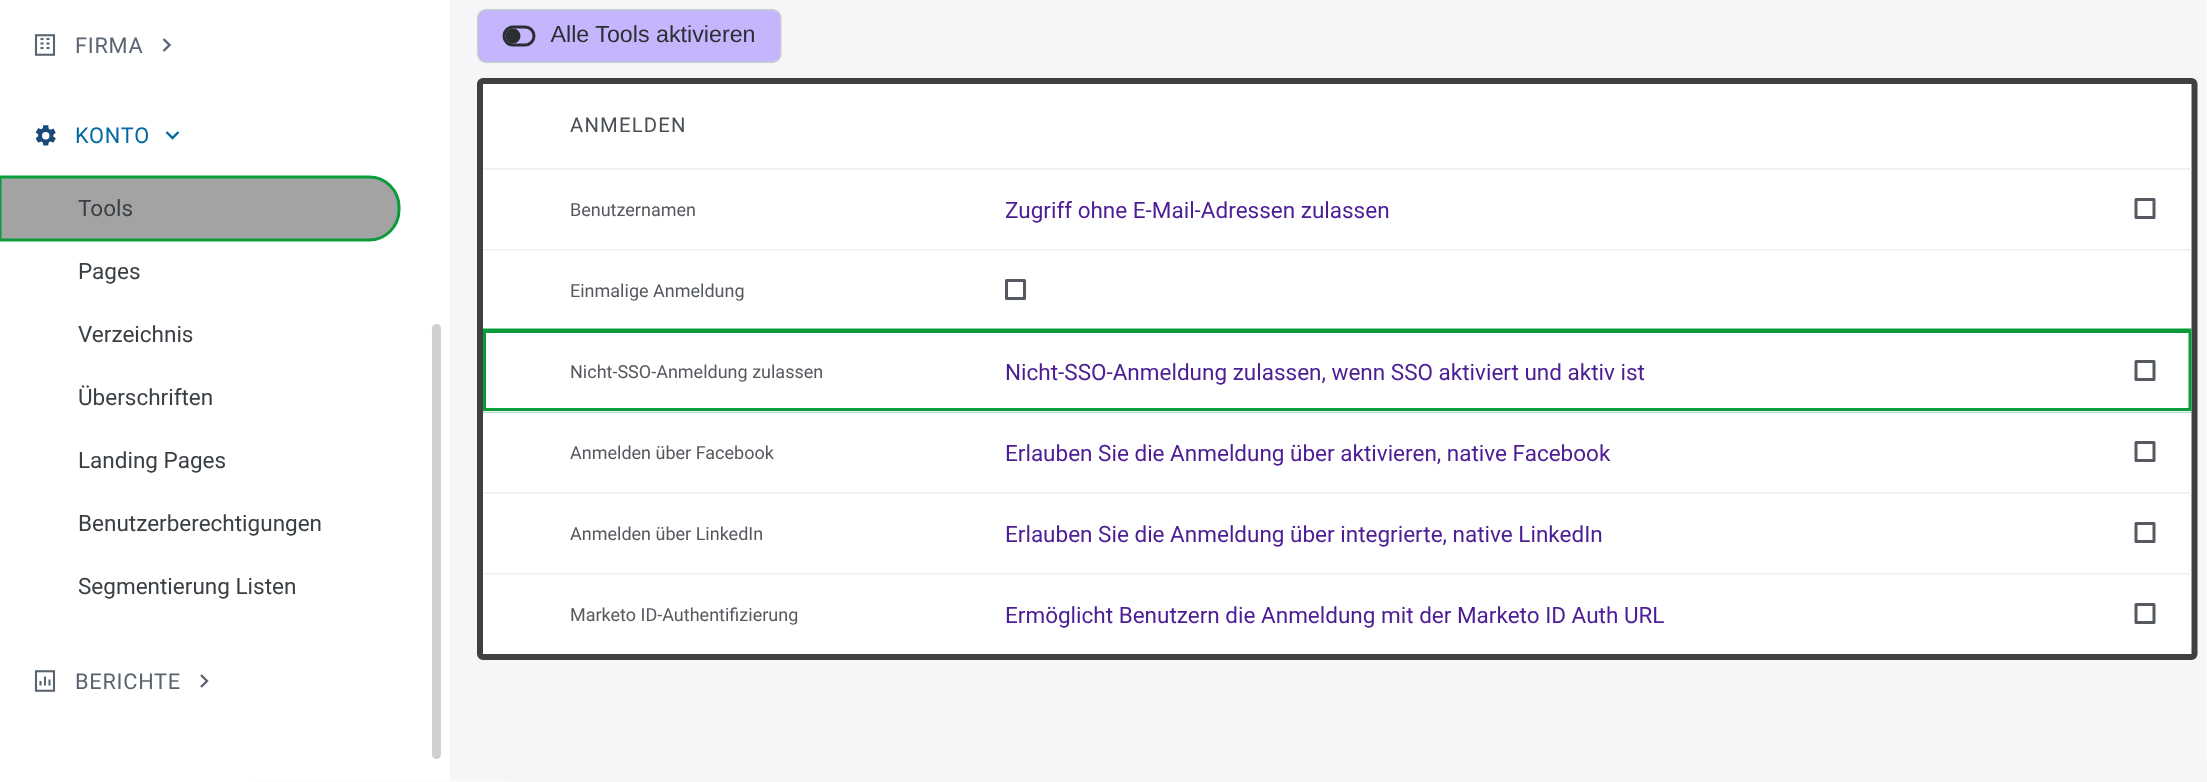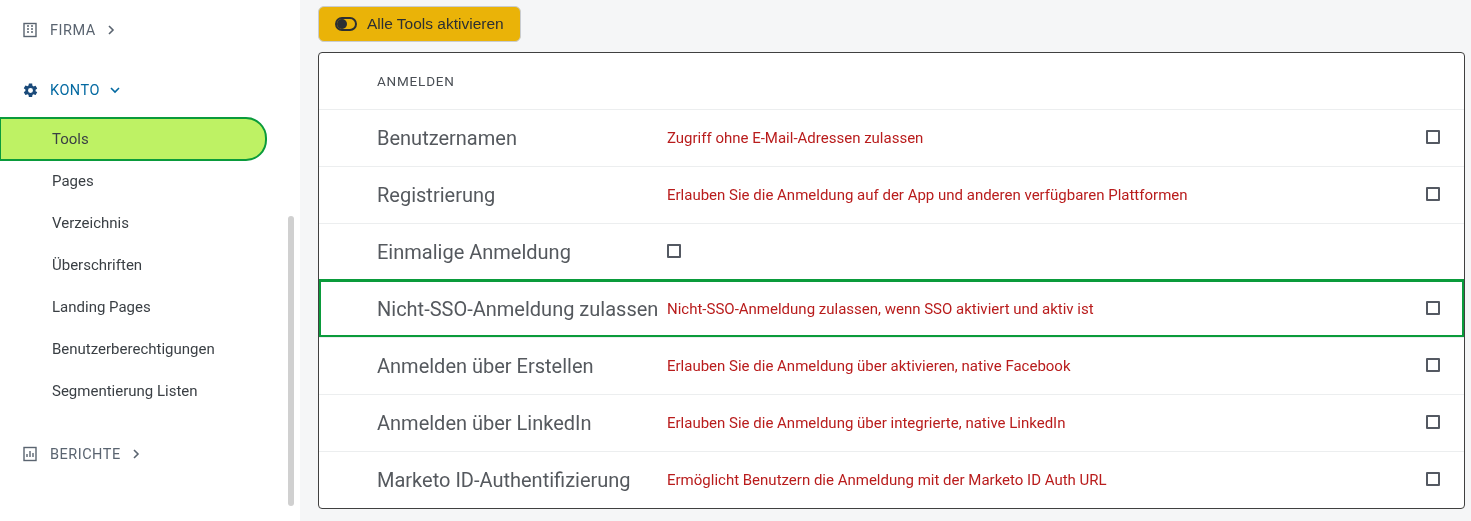--- a/index.html
+++ b/index.html
@@ -41,21 +41,21 @@
     padding: 4px 0 6px 0;
   }
   .submenu li {
     padding: 12px 20px 12px 52px;
     font-size: 15px;
     color: #3a3f44;
     cursor: pointer;
     position: relative;
   }
   .submenu li.active {
-    background: #bef264;
+    background: #a3a3a3;
     border-radius: 0 20px 20px 0;
     margin-right: 34px;
   }
   .highlight-green {
     outline: 2px solid #0a9b3b;
     outline-offset: -1px;
   }
   .submenu li.active.highlight-green {
     outline: 2px solid #0a9b3b;
   }
@@ -73,41 +73,41 @@
     padding: 0 0 0 18px;
     display: flex;
     flex-direction: column;
   }
   .toolbar {
     padding: 6px 0 10px 0;
   }
   .toggle-btn {
     display: inline-flex;
     align-items: center;
-    background: #eab308;
+    background: #c4b5fd;
     border: 1px solid #c9ccd0;
     border-radius: 6px;
     padding: 8px 16px;
     font-size: 15.5px;
     color: #2b2f33;
     cursor: pointer;
   }
   .toggle-btn .toggle-icon {
     width: 22px; height:14px; margin-right:10px; display:inline-block; position:relative;
   }
   .toggle-btn .toggle-icon::before{
     content:""; position:absolute; inset:0; border:2px solid #2b2f33; border-radius: 8px;
   }
   .toggle-btn .toggle-icon::after{
     content:""; position:absolute; left:2px; top:2px; width:10px; height:10px; background:#2b2f33; border-radius:50%;
   }
   .panel {
     background: #fff;
     border-radius: 4px;
-    border: 1px solid #404040;
+    border: 4px solid #404040;
     margin-right: 6px;
     overflow: hidden;
   }
   .panel-header {
     padding: 20px 58px;
     font-size: 13.5px;
     letter-spacing: 0.8px;
     color: #4a4f55;
     border-bottom: 0;
   }
@@ -115,27 +115,27 @@
     display: flex;
     align-items: center;
     border-top: 1px solid #eceeef;
     padding: 16px 20px 16px 58px;
     min-height: 54px;
     position: relative;
   }
   .row .name {
     width: 290px;
     flex-shrink: 0;
-    font-size: 20px;
+    font-size: 12px;
     color: #55595e;
   }
   .row .desc {
     flex: 1;
     font-size: 15px;
-    color: #b91c1c;
+    color: #4c1d95;
     white-space: nowrap;
     overflow: hidden;
     text-overflow: ellipsis;
     padding-right: 40px;
   }
   .row .chk {
     width: 18px; height: 18px;
     flex-shrink: 0;
   }
   .chkbox {
@@ -234,35 +234,30 @@
     <div class="panel-header">
       <span>ANMELDEN</span>
     </div>
 
     <div class="row">
       <div class="name">Benutzernamen</div>
       <div class="desc">Zugriff ohne E-Mail-Adressen zulassen</div>
       <div class="chk"><span class="chkbox"></span></div>
     </div>
     <div class="row">
-      <div class="name">Registrierung</div>
-      <div class="desc">Erlauben Sie die Anmeldung auf der App und anderen verfügbaren Plattformen</div>
-      <div class="chk"><span class="chkbox"></span></div>
-    </div>
-    <div class="row">
       <div class="name">Einmalige Anmeldung</div>
       <div class="chk"><span class="chkbox"></span></div>
     </div>
     <div class="row highlight-green">
       <div class="name">Nicht-SSO-Anmeldung zulassen</div>
       <div class="desc">Nicht-SSO-Anmeldung zulassen, wenn SSO aktiviert und aktiv ist</div>
       <div class="chk"><span class="chkbox"></span></div>
     </div>
     <div class="row">
-      <div class="name">Anmelden über Erstellen</div>
+      <div class="name">Anmelden über Facebook</div>
       <div class="desc">Erlauben Sie die Anmeldung über aktivieren, native Facebook</div>
       <div class="chk"><span class="chkbox"></span></div>
     </div>
     <div class="row">
       <div class="name">Anmelden über LinkedIn</div>
       <div class="desc">Erlauben Sie die Anmeldung über integrierte, native LinkedIn</div>
       <div class="chk"><span class="chkbox"></span></div>
     </div>
     <div class="row">
       <div class="name">Marketo ID-Authentifizierung</div>

